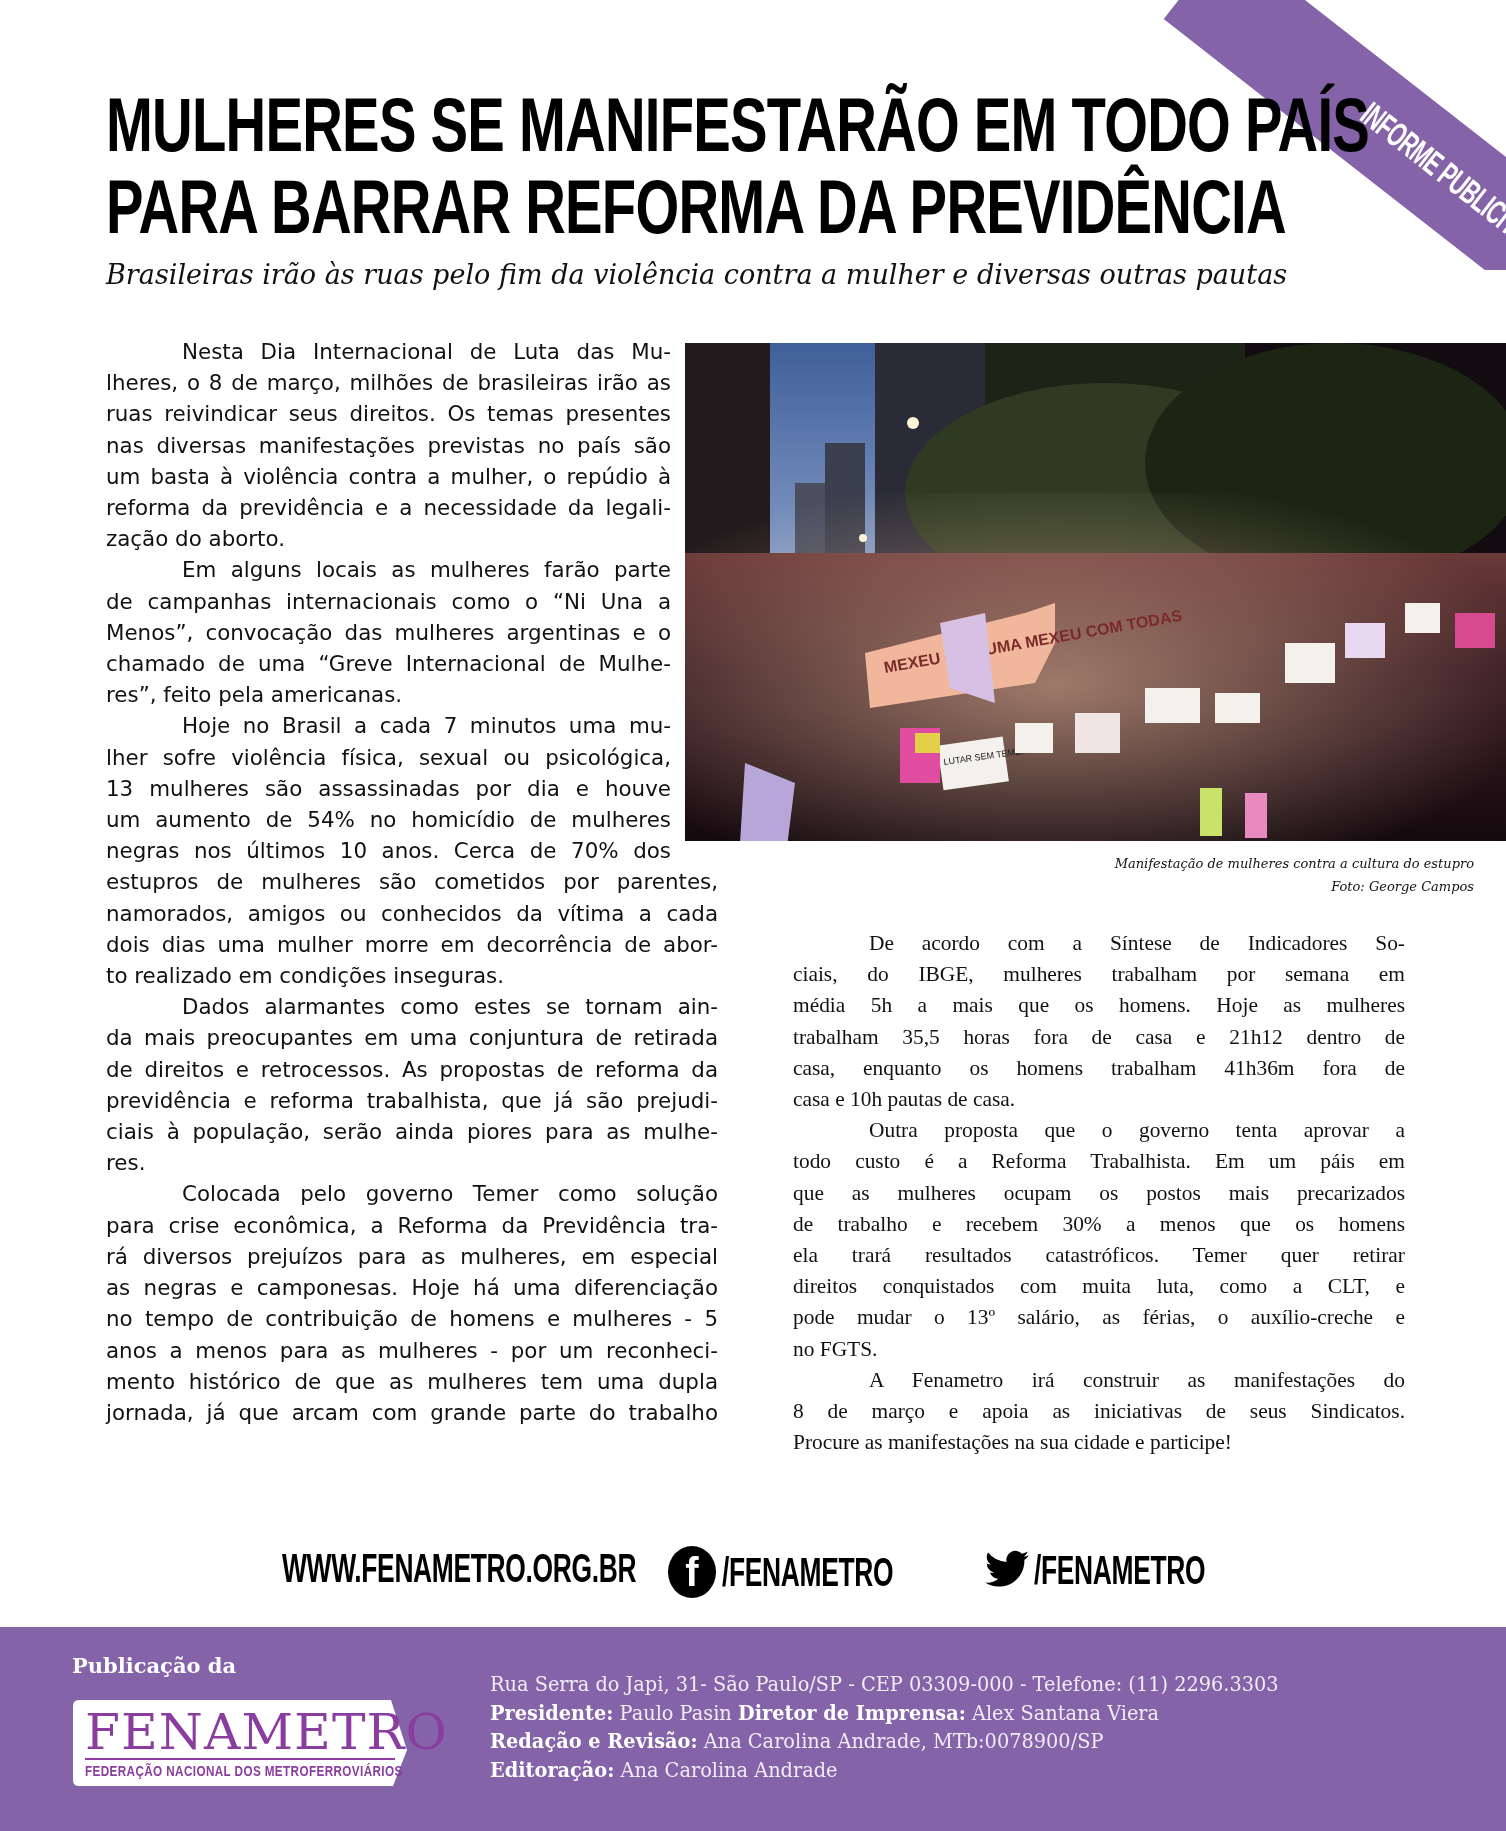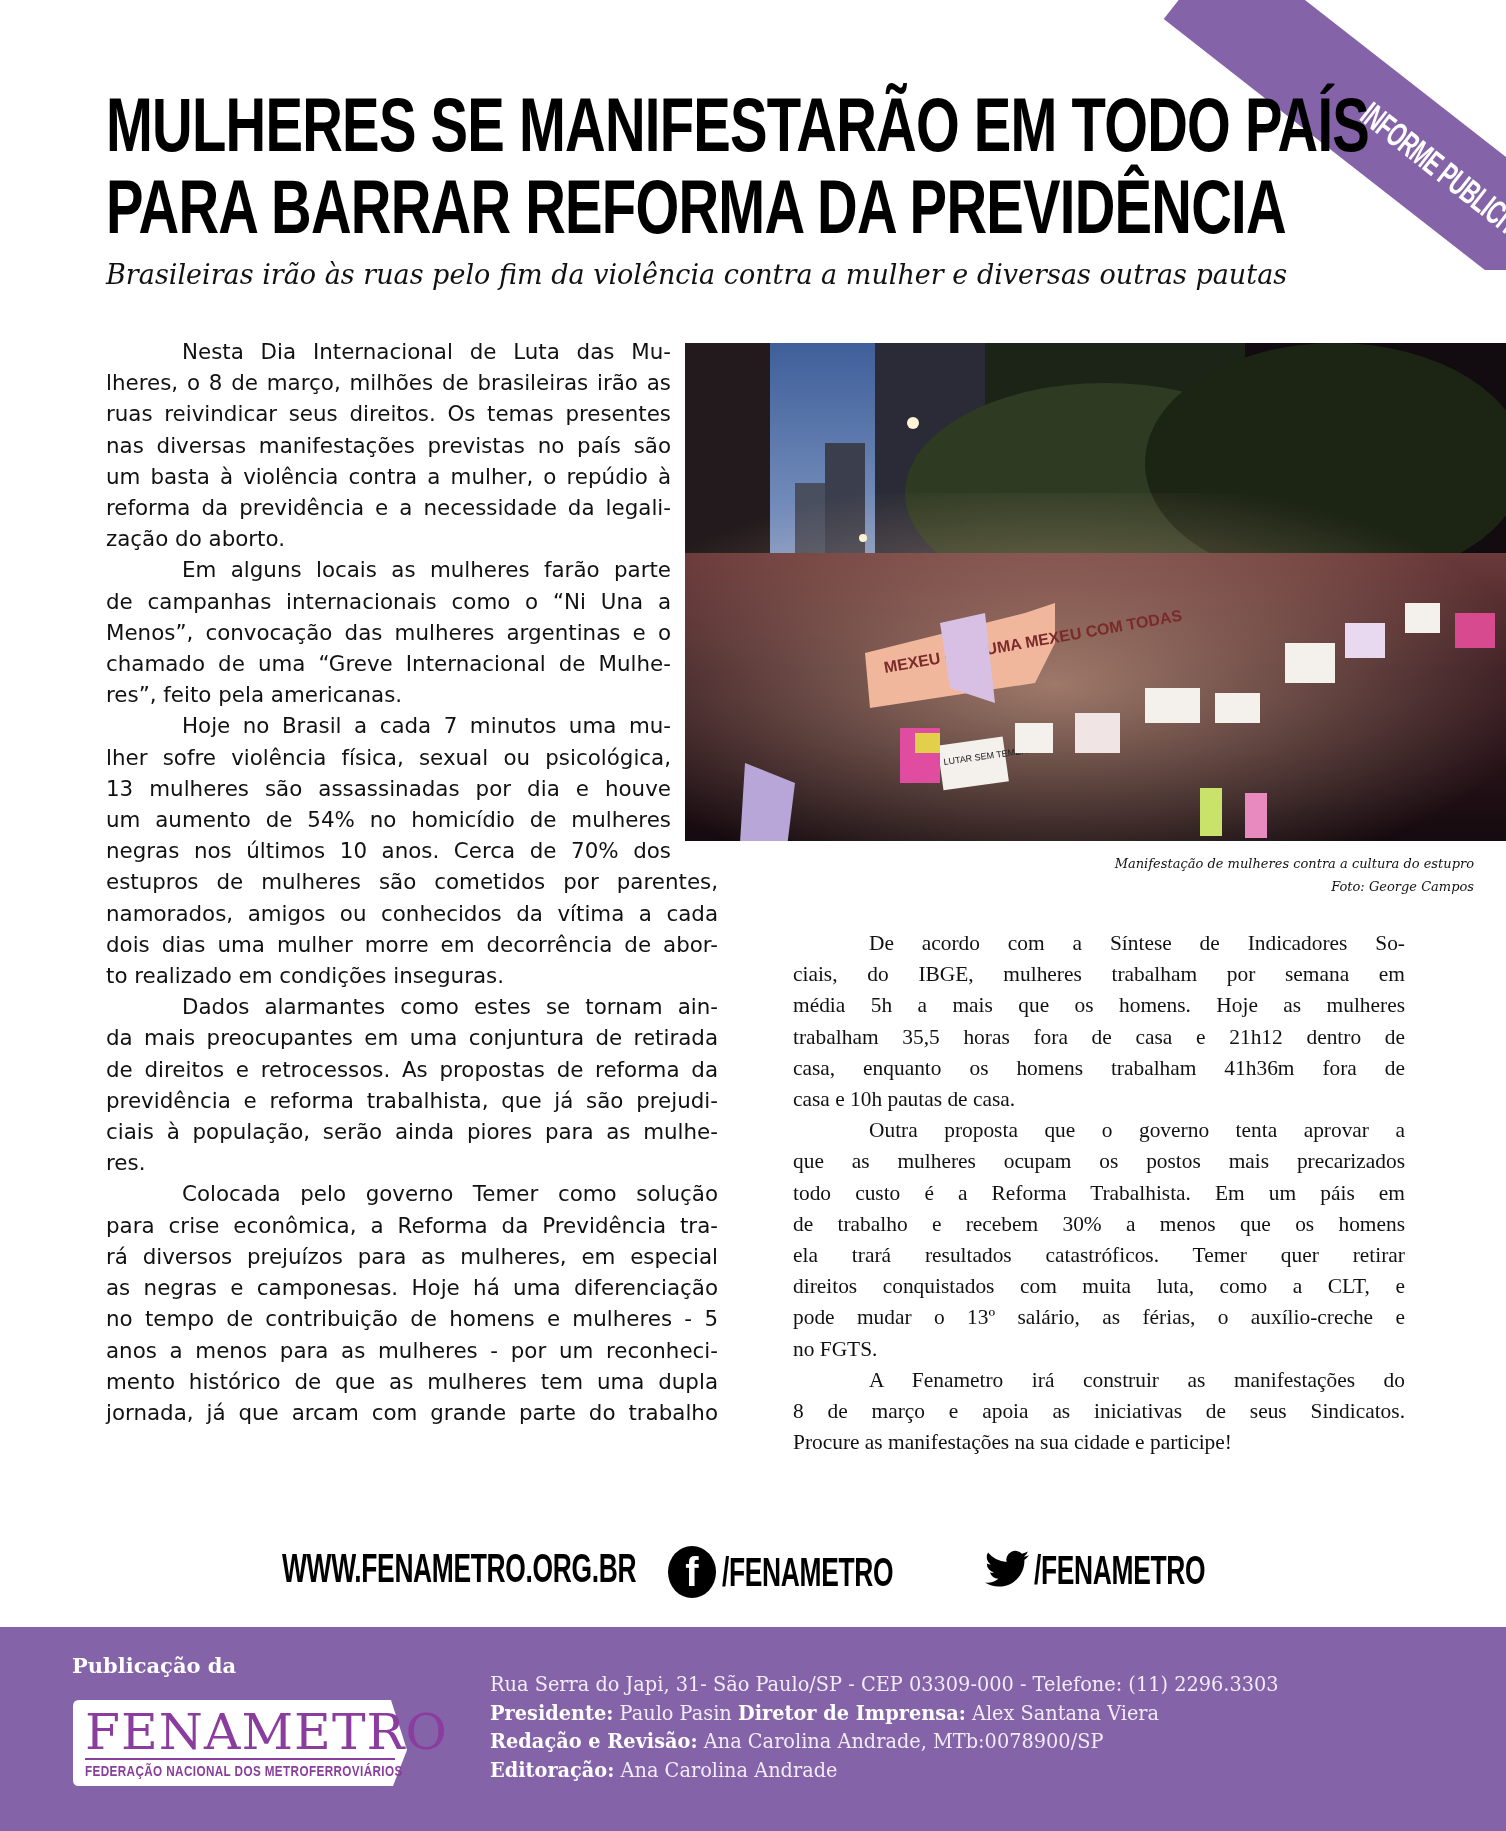--- a/index.html
+++ b/index.html
@@ -221,22 +221,22 @@
     <div>
       <span class="line indent">De acordo com a Síntese de Indicadores So-</span>
       <span class="line">ciais, do IBGE, mulheres trabalham por semana em</span>
       <span class="line">média 5h a mais que os homens. Hoje as mulheres</span>
       <span class="line">trabalham 35,5 horas fora de casa e 21h12 dentro de</span>
       <span class="line">casa, enquanto os homens trabalham 41h36m fora de</span>
       <span class="line last">casa e 10h pautas de casa.</span>
     </div>
     <div>
       <span class="line indent">Outra proposta que o governo tenta aprovar a</span>
+      <span class="line">todo custo é a Reforma Trabalhista. Em um páis em</span>
       <span class="line">que as mulheres ocupam os postos mais precarizados</span>
-      <span class="line">todo custo é a Reforma Trabalhista. Em um páis em</span>
       <span class="line">de trabalho e recebem 30% a menos que os homens</span>
       <span class="line">ela trará resultados catastróficos.  Temer quer retirar</span>
       <span class="line">direitos conquistados com muita luta, como a CLT, e</span>
       <span class="line">pode mudar o 13º salário, as férias, o auxílio-creche e</span>
       <span class="line last">no FGTS.</span>
     </div>
     <div>
       <span class="line indent">A Fenametro irá construir as manifestações do</span>
       <span class="line">8 de março e apoia as iniciativas de seus Sindicatos.</span>
       <span class="line last">Procure as manifestações na sua cidade e participe!</span>

